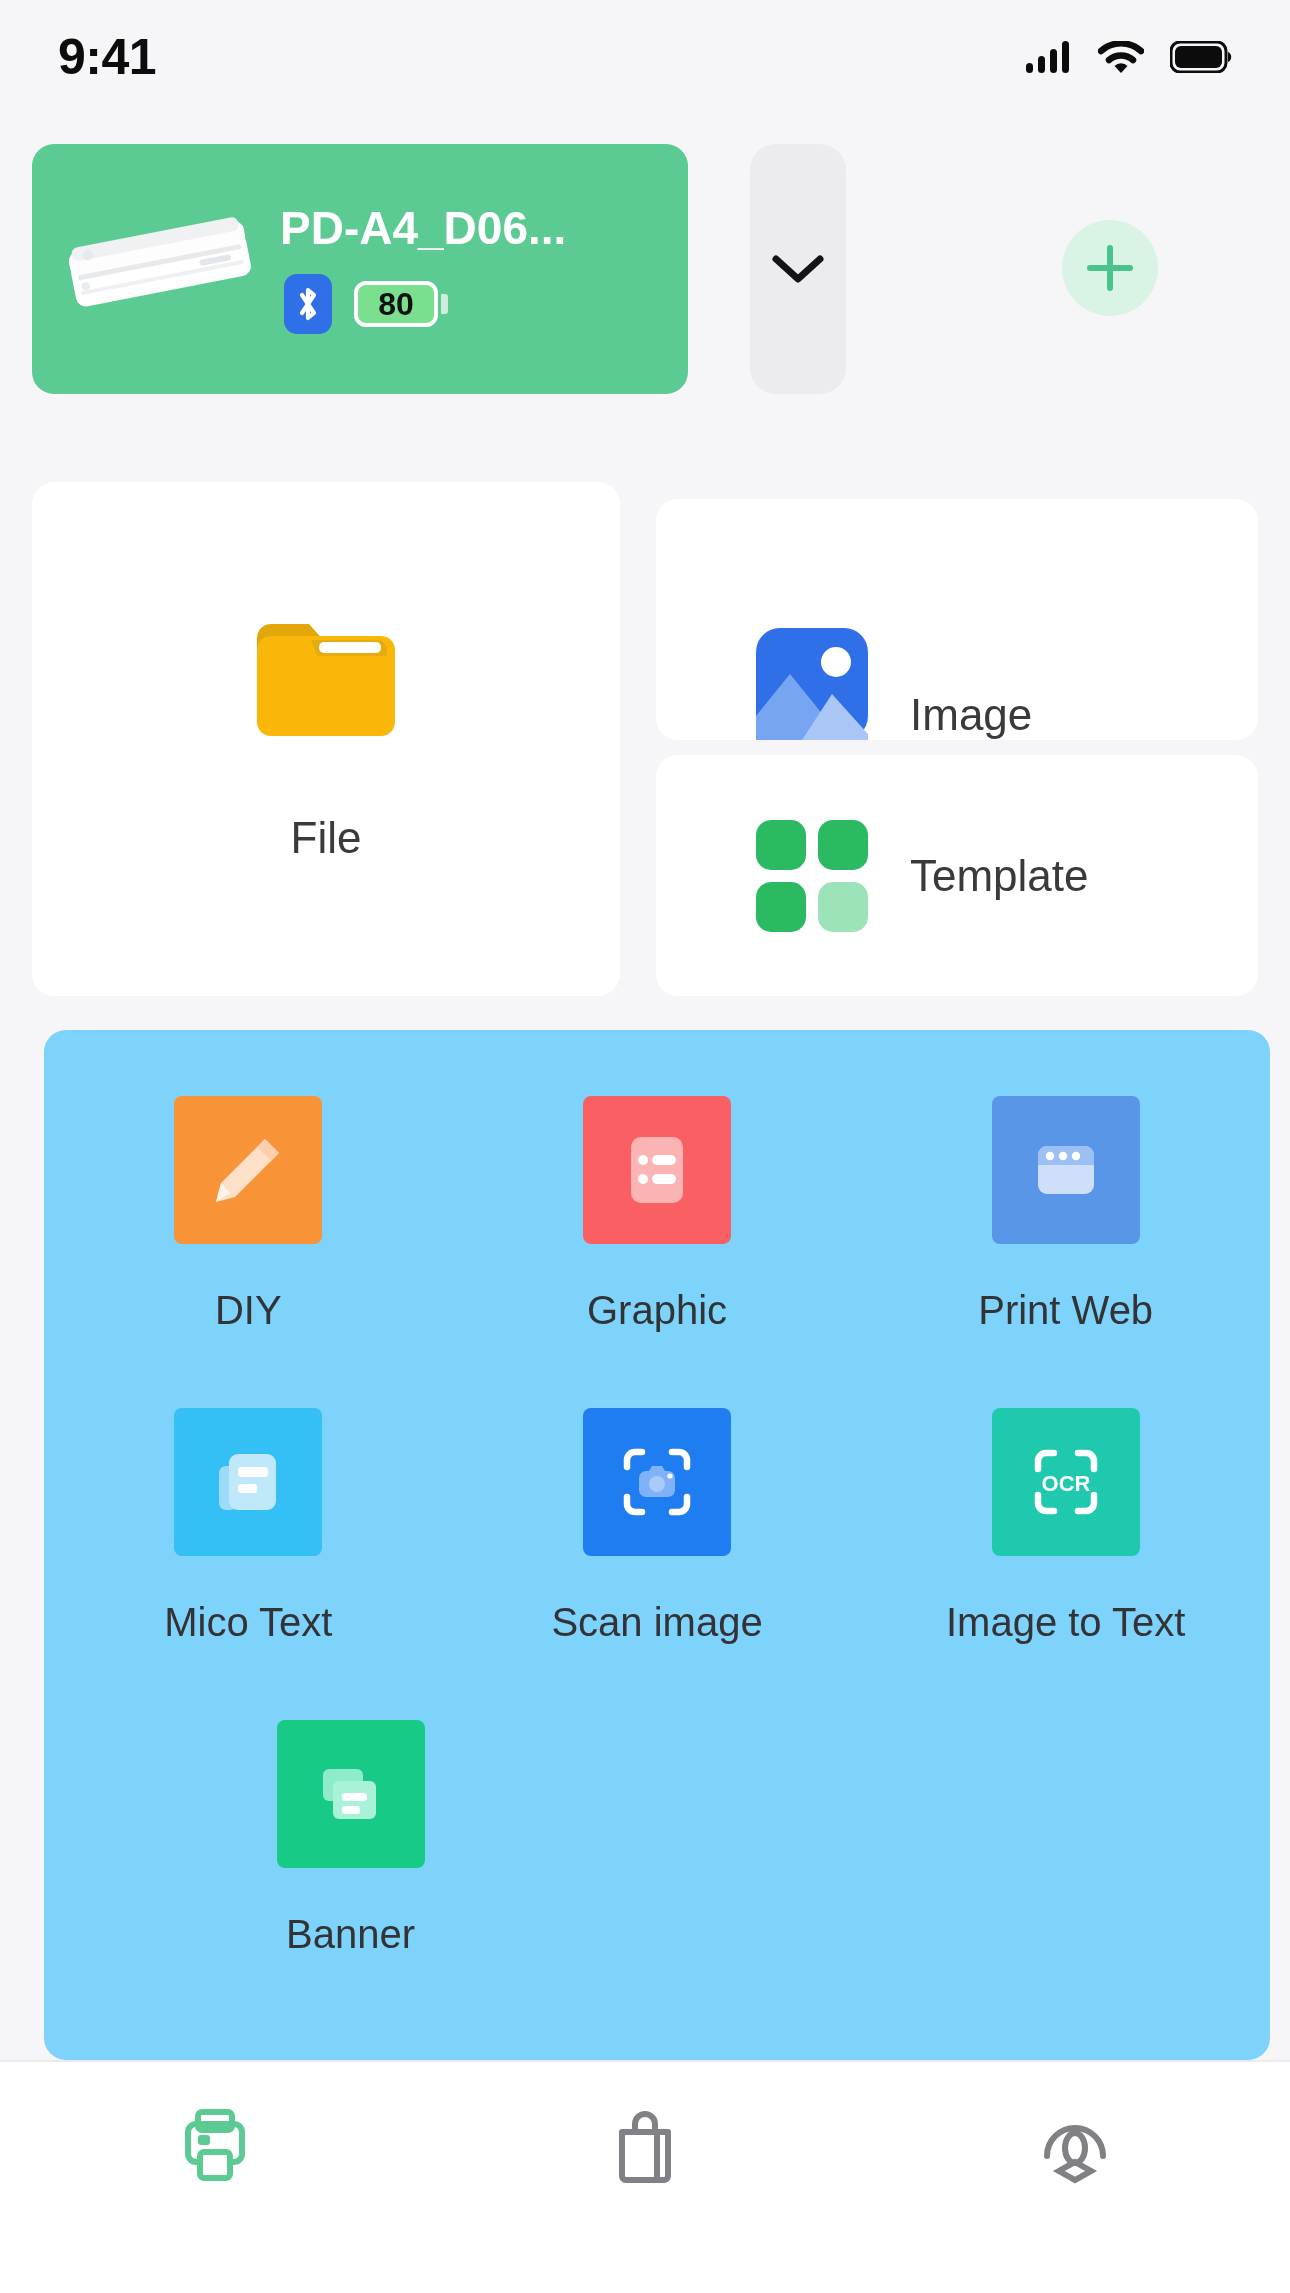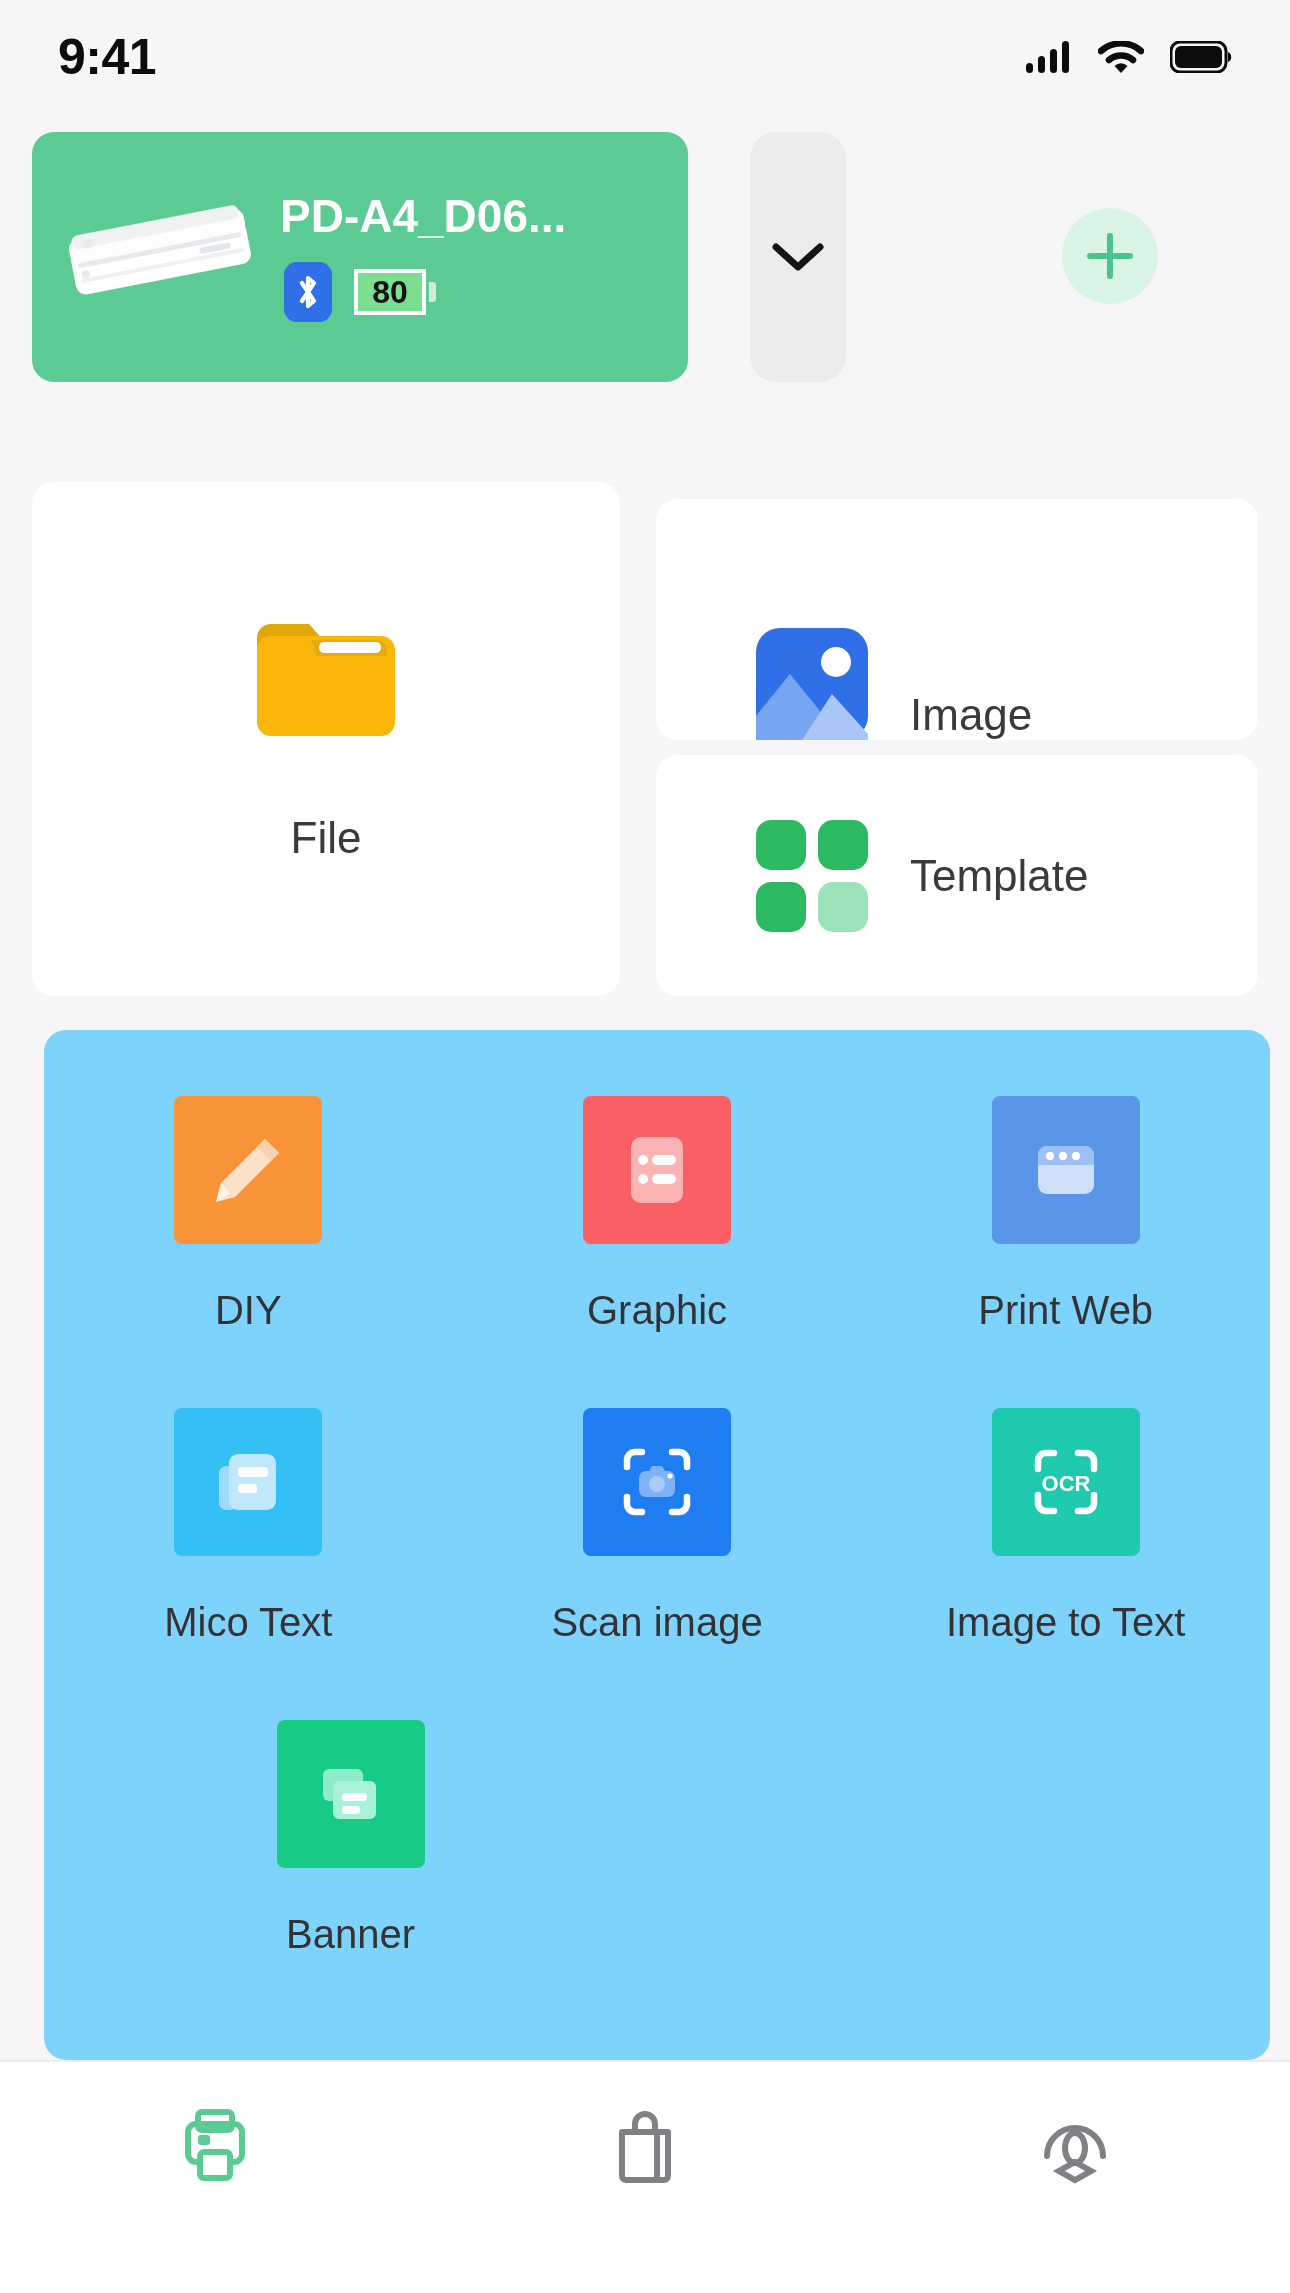--- a/index.html
+++ b/index.html
@@ -18,41 +18,41 @@
     padding: 14px 58px 0 58px;
   }
   .status-time {
     font-size: 50px; font-weight: 700; color: #0c0c0c;
     letter-spacing: -0.5px; line-height: 1;
   }
   .status-icons { display: flex; align-items: center; gap: 26px; }
 
   
   .device-row {
-    position: absolute; top: 132px; left: 0; width: 1290px; height: 262px;
+    position: absolute; top: 144px; left: 0; width: 1290px; height: 262px;
   }
   .device-card {
     position: absolute; left: 32px; top: 0; width: 656px; height: 250px;
     background: #5ccb93; border-radius: 22px;
     display: flex; align-items: center;
   }
   .device-img { width: 220px; height: 160px; margin-left: 22px; flex: none; }
   .device-meta { margin-left: 6px; display: flex; flex-direction: column; align-items: flex-start; }
   .device-name {
     color: #ffffff; font-size: 46px; font-weight: 700;
     letter-spacing: 0px; line-height: 1.05; margin-bottom: 22px;
   }
   .device-status { display: flex; align-items: center; gap: 22px; padding-left: 4px; }
   .bt-badge {
     width: 48px; height: 60px; border-radius: 13px; background: #2f6fe8;
     display: flex; align-items: center; justify-content: center;
   }
   .batt-badge { display: flex; align-items: center; }
   .batt-shell {
-    width: 72px; height: 46px; border: 4px solid #ffffff; border-radius: 0;
+    width: 84px; height: 46px; border: 4px solid #ffffff; border-radius: 12px;
     background: #7ae08f; display: flex; align-items: center; justify-content: center;
   }
   .batt-num { font-size: 32px; font-weight: 700; color: #121212; line-height: 1; }
   .batt-cap { width: 7px; height: 20px; background: #cfeeda; border-radius: 0 3px 3px 0; margin-left: 3px; }
 
   .expand-btn {
     position: absolute; left: 750px; top: 0; width: 96px; height: 250px;
     background: #ececee; border-radius: 26px;
     display: flex; align-items: center; justify-content: center;
   }

